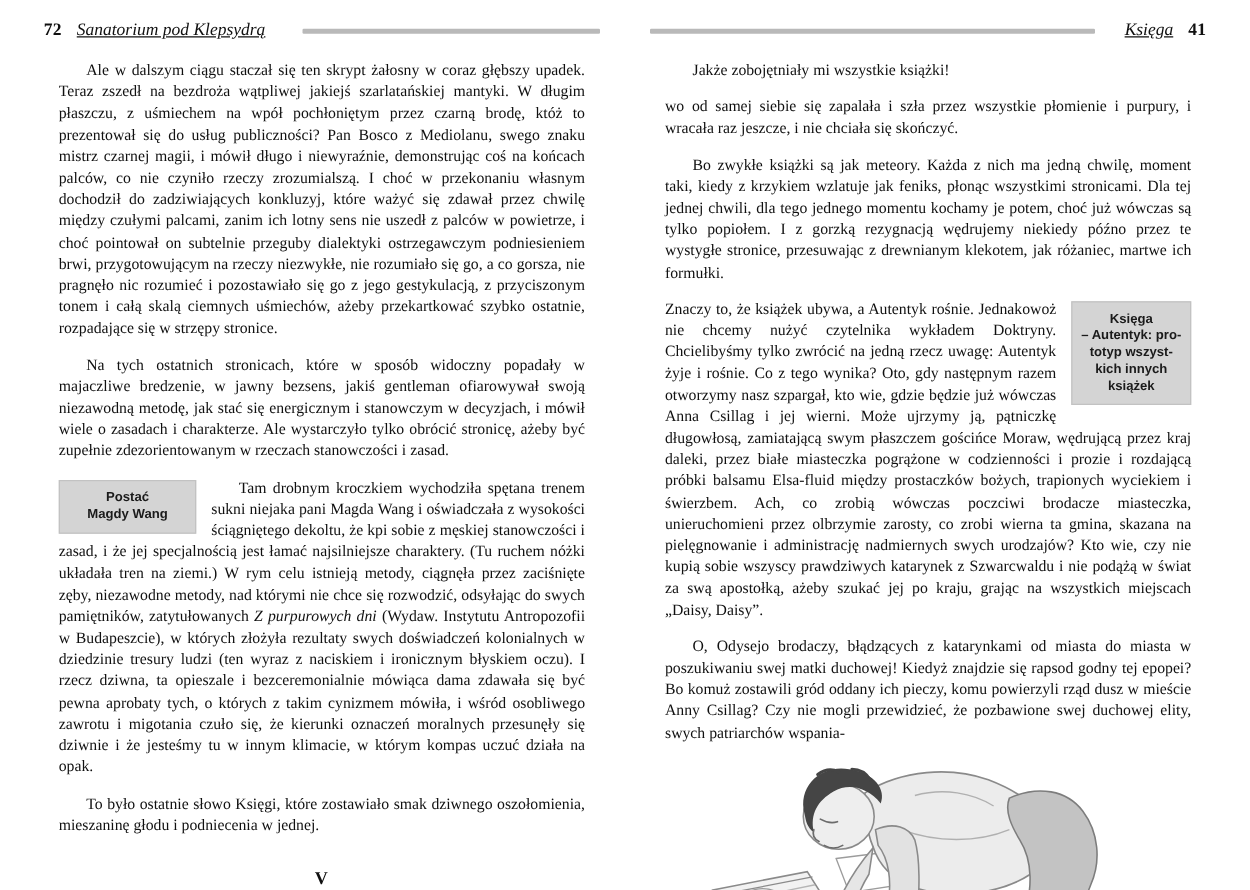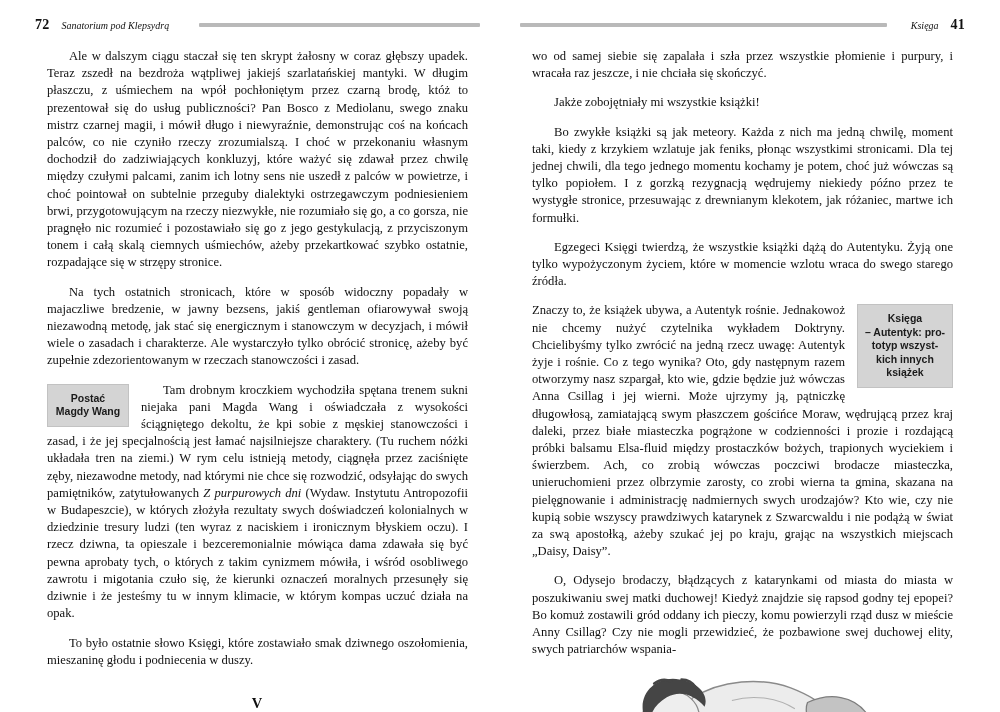--- a/index.html
+++ b/index.html
@@ -5,36 +5,36 @@
   html,body{margin:0;padding:0;background:#ffffff;}
   body{width:1000px;height:712px;overflow:hidden;position:relative;
        font-family:"Liberation Serif", serif;color:#101010;}
   .spread{display:flex;width:1000px;height:712px;}
   .page{box-sizing:border-box;width:500px;}
   .page.left{padding:16px 20px 0 35px;}
   .page.right{padding:16px 35px 0 20px;}
 
   .running-head{display:flex;align-items:center;height:18px;margin-bottom:14px;}
   .pagenum{font-weight:bold;font-size:14px;letter-spacing:.2px;}
-  .running-title{font-style:italic;font-size:10px;margin-left:12px;}
+  .running-title{font-style:italic;font-size:14px;margin-left:12px;text-decoration:underline;}
   .head-rule{flex:1;height:4px;background:#b9b9b9;border-radius:1px;}
   .page.left .head-rule{margin-left:30px;}
   .page.right .head-rule{margin-right:24px;}
   .page.right .running-head{justify-content:flex-end;}
   .page.right .running-title{margin:0 12px 0 0;}
 
   .body-par{font-size:12.6px;line-height:17.2px;text-align:justify;margin:12px;}
   .body-par.indent{text-indent:22px;}
   .body-par + .body-par{margin-top:0;}
 
   .margin-note{display:block;background:#d4d4d4;border:1px solid #c2c2c2;
        font-family:"Liberation Sans", sans-serif;font-weight:bold;font-size:10.5px;
        line-height:13.5px;text-align:center;color:#1a1a1a;
        padding:7px 4px;box-sizing:border-box;white-space:pre-line;text-indent:0;}
-  .margin-note.fl{float:left;width:82px;margin:2px 12px 3px 0;}
+  .margin-note.fl{float:left;width:110px;margin:2px 12px 3px 0;}
   .margin-note.fr{float:right;width:96px;margin:2px 0 3px 12px;}
 
   .section-heading{text-align:center;font-weight:bold;font-size:14.5px;
        margin:26px 0 24px 0;letter-spacing:1px;}
 
   .illustration-wrap{margin-top:4px;text-align:right;}
   .clearfix::after{content:"";display:block;clear:both;}
 </style>
 </head>
 <body>
@@ -47,42 +47,41 @@
       <span class="running-title">Sanatorium pod Klepsydrą</span>
       <span class="head-rule"></span>
     </div>
 
     <p class="body-par indent">Ale w dalszym ciągu staczał się ten skrypt żałosny w coraz głębszy upadek. Teraz zszedł na bezdroża wątpliwej jakiejś szarlatańskiej mantyki. W długim płaszczu, z uśmiechem na wpół pochłoniętym przez czarną brodę, któż to prezentował się do usług publiczności? Pan Bosco z Mediolanu, swego znaku mistrz czarnej magii, i mówił długo i niewyraźnie, demonstrując coś na końcach palców, co nie czyniło rzeczy zrozumialszą. I choć w przekonaniu własnym dochodził do zadziwiających konkluzyj, które ważyć się zdawał przez chwilę między czułymi palcami, zanim ich lotny sens nie uszedł z palców w powietrze, i choć pointował on subtelnie przeguby dialektyki ostrzegawczym podniesieniem brwi, przygotowującym na rzeczy niezwykłe, nie rozumiało się go, a co gorsza, nie pragnęło nic rozumieć i pozostawiało się go z jego gestykulacją, z przyciszonym tonem i całą skalą ciemnych uśmiechów, ażeby przekartkować szybko ostatnie, rozpadające się w strzępy stronice.</p>
     <p class="body-par indent">Na tych ostatnich stronicach, które w sposób widoczny popadały w majaczliwe bredzenie, w jawny bezsens, jakiś gentleman ofiarowywał swoją niezawodną metodę, jak stać się energicznym i stanowczym w decyzjach, i mówił wiele o zasadach i charakterze. Ale wystarczyło tylko obrócić stronicę, ażeby być zupełnie zdezorientowanym w rzeczach stanowczości i zasad.</p>
 
     <p class="body-par indent clearfix"><span class="margin-note fl">Postać
 Magdy Wang</span><span>Tam drobnym kroczkiem wychodziła spętana trenem sukni niejaka pani Magda Wang i oświadczała z wysokości ściągniętego dekoltu, że kpi sobie z męskiej stanowczości i zasad, i że jej specjalnością jest łamać najsilniejsze charaktery. (Tu ruchem nóżki układała tren na ziemi.) W rym celu istnieją metody, ciągnęła przez zaciśnięte zęby, niezawodne metody, nad którymi nie chce się rozwodzić, odsyłając do swych pamiętników, zatytułowanych </span><i>Z purpurowych dni</i><span> (Wydaw. Instytutu Antropozofii w Budapeszcie), w których złożyła rezultaty swych doświadczeń kolonialnych w dziedzinie tresury ludzi (ten wyraz z naciskiem i ironicznym błyskiem oczu). I rzecz dziwna, ta opieszale i bezceremonialnie mówiąca dama zdawała się być pewna aprobaty tych, o których z takim cynizmem mówiła, i wśród osobliwego zawrotu i migotania czuło się, że kierunki oznaczeń moralnych przesunęły się dziwnie i że jesteśmy tu w innym klimacie, w którym kompas uczuć działa na opak.</span></p>
 
-    <p class="body-par indent">To było ostatnie słowo Księgi, które zostawiało smak dziwnego oszołomienia, mieszaninę głodu i podniecenia w duszy.</p>
+    <p class="body-par indent">To było ostatnie słowo Księgi, które zostawiało smak dziwnego oszołomienia, mieszaninę głodu i podniecenia w jednej.</p>
 
     <div class="section-heading">V</div>
 
 
     <p class="body-par clearfix"><span class="margin-note fl">Księga
 – Autentyk:
 przestrzeń kon-
 taktu z mitem</span><span>czucie. Był to Autentyk, święty oryginał, choć w tak głębokim poniżeniu i degradacji. I kiedy późnym zmierzchem, błogo uśmiechnięty, układałem szpargał w najgłębszej szufladzie, nakrywając go dla niepoznaki innymi książkami — zdawało mi się, że to zorzę układam do snu w komodzie, zorzę, która wciąż na no-</span></p>
   </div>
 
   <div class="page right">
     <div class="running-head">
       <span class="head-rule"></span>
       <span class="running-title">Księga</span>
       <span class="pagenum">41</span>
     </div>
 
+    <p class="body-par indent">Jakże zobojętniały mi wszystkie książki!</p>
     <p class="body-par">wo od samej siebie się zapalała i szła przez wszystkie płomienie i purpury, i wracała raz jeszcze, i nie chciała się skończyć.</p>
-    <p class="body-par indent">Jakże zobojętniały mi wszystkie książki!</p>
     <p class="body-par indent">Bo zwykłe książki są jak meteory. Każda z nich ma jedną chwilę, moment taki, kiedy z krzykiem wzlatuje jak feniks, płonąc wszystkimi stronicami. Dla tej jednej chwili, dla tego jednego momentu kochamy je potem, choć już wówczas są tylko popiołem. I z gorzką rezygnacją wędrujemy niekiedy późno przez te wystygłe stronice, przesuwając z drewnianym klekotem, jak różaniec, martwe ich formułki.</p>
-    <p class="body-par indent">Egzegeci Księgi twierdzą, że wszystkie książki dążą do Autentyku. Żyją one tylko wypożyczonym życiem, które w momencie wzlotu wraca do swego starego źródła.</p>
 
     <p class="body-par clearfix"><span class="margin-note fr">Księga
 – Autentyk: pro-
 totyp wszyst-
 kich innych
 książek</span><span>Znaczy to, że książek ubywa, a Autentyk rośnie. Jednakowoż nie chcemy nużyć czytelnika wykładem Doktryny. Chcielibyśmy tylko zwrócić na jedną rzecz uwagę: Autentyk żyje i rośnie. Co z tego wynika? Oto, gdy następnym razem otworzymy nasz szpargał, kto wie, gdzie będzie już wówczas Anna Csillag i jej wierni. Może ujrzymy ją, pątniczkę długowłosą, zamiatającą swym płaszczem gościńce Moraw, wędrującą przez kraj daleki, przez białe miasteczka pogrążone w codzienności i prozie i rozdającą próbki balsamu Elsa-fluid między prostaczków bożych, trapionych wyciekiem i świerzbem. Ach, co zrobią wówczas poczciwi brodacze miasteczka, unieruchomieni przez olbrzymie zarosty, co zrobi wierna ta gmina, skazana na pielęgnowanie i administrację nadmiernych swych urodzajów? Kto wie, czy nie kupią sobie wszyscy prawdziwych katarynek z Szwarcwaldu i nie podążą w świat za swą apostołką, ażeby szukać jej po kraju, grając na wszystkich miejscach „Daisy, Daisy”.</span></p>
 
     <p class="body-par indent">O, Odysejo brodaczy, błądzących z katarynkami od miasta do miasta w poszukiwaniu swej matki duchowej! Kiedyż znajdzie się rapsod godny tej epopei? Bo komuż zostawili gród oddany ich pieczy, komu powierzyli rząd dusz w mieście Anny Csillag? Czy nie mogli przewidzieć, że pozbawione swej duchowej elity, swych patriarchów wspania-</p>
 
     <div class="illustration-wrap">

